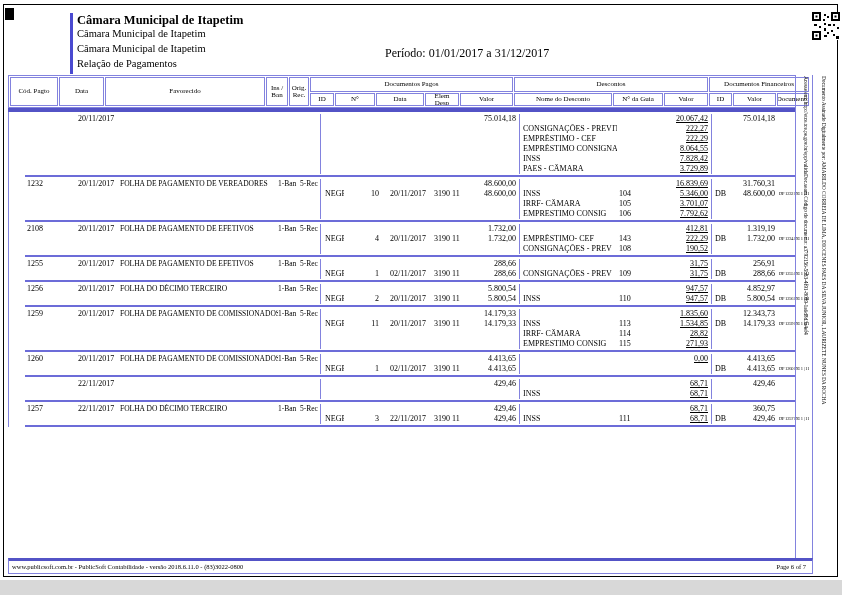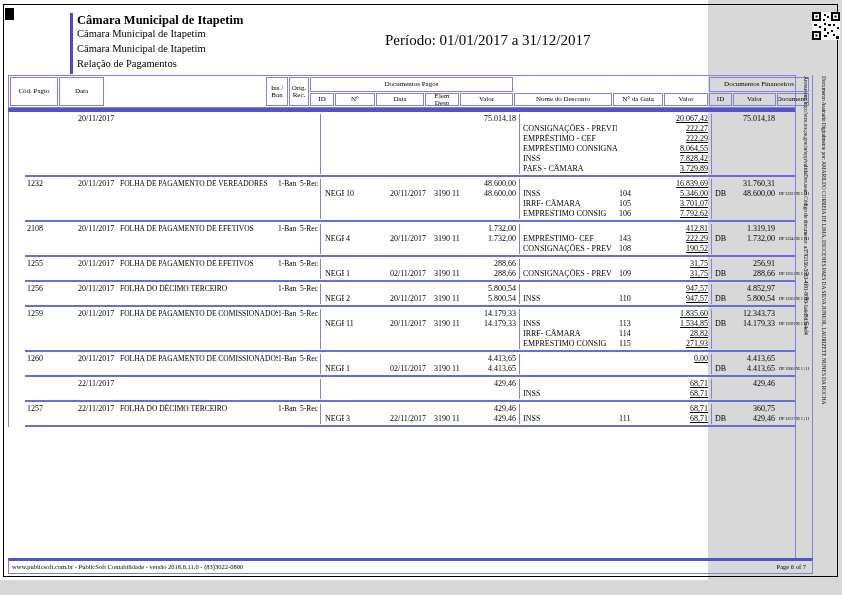--- a/index.html
+++ b/index.html
@@ -2,29 +2,29 @@
 <html><head>
 <meta charset="utf-8">
 <style>
   :root{
     --vline:#8282de;
     --thick:#6c6cd8;
     --thick2:#5353c6;
   }
   *{margin:0;padding:0;box-sizing:border-box;}
   body{width:842px;height:595px;background:#d8d8d8;font-family:"Liberation Serif",serif;color:#000;position:relative;overflow:hidden;}
-  .sheet{position:absolute;left:0;top:0;width:708px;height:580px;background:#ffffff;}
+  .sheet{position:absolute;left:0;top:0;width:842px;height:580px;background:#ffffff;}
   .pageborder{position:absolute;left:3px;top:4px;width:835px;height:573px;border:1px solid #000;}
   .corner-mark{position:absolute;left:5px;top:8px;width:9px;height:12px;background:#000;}
   .titlebar{position:absolute;left:70px;top:13px;width:3px;height:61px;background:#4a4ad0;}
   .t1{position:absolute;left:77px;top:13px;font-size:12.5px;font-weight:bold;}
   .t2{position:absolute;left:77px;top:28px;font-size:10.5px;}
   .t3{position:absolute;left:77px;top:43px;font-size:10.5px;}
   .t4{position:absolute;left:77px;top:58px;font-size:10.5px;}
-  .period{position:absolute;left:385px;top:32px;font-size:15px;}
+  .period{position:absolute;left:385px;top:46px;font-size:12px;}
   .qr{position:absolute;left:812px;top:12px;width:28px;height:28px;}
 
   .tablewrap{position:absolute;left:8px;top:75px;width:788px;}
   .thead{display:grid;grid-template-columns:48px 45px 160px 22px 20px 24px 40px 48px 34px 53px 98px 50px 44px 23px 43px 32px;grid-template-rows:15px 13px;gap:1px;padding:1px;border:1px solid var(--vline);}
   .hc{border:1px solid var(--vline);display:flex;align-items:center;justify-content:center;text-align:center;font-size:7px;line-height:7px;padding:0 1px;overflow:hidden;}
   .p1{grid-column:1;grid-row:1/3}.p2{grid-column:2;grid-row:1/3}.p3{grid-column:3;grid-row:1/3}
   .p4{grid-column:4;grid-row:1/3}.p5{grid-column:5;grid-row:1/3}
   .g1{grid-column:6/11;grid-row:1}.g2{grid-column:11/14;grid-row:1}.g3{grid-column:14/17;grid-row:1}
   .s6{grid-column:6;grid-row:2}.s7{grid-column:7;grid-row:2}.s8{grid-column:8;grid-row:2}
   .s9{grid-column:9;grid-row:2}.s10{grid-column:10;grid-row:2}.s11{grid-column:11;grid-row:2}
@@ -33,21 +33,21 @@
   .headbar{height:4px;background:var(--thick2);}
 
   .tbody{border-left:1px solid var(--vline);border-right:1px solid var(--vline);padding-left:16px;}
   .trow{border-bottom:2px solid var(--thick);padding-top:2px;padding-bottom:1px;}
   .line{display:grid;grid-template-columns:48px 45px 160px 22px 20px 24px 40px 48px 34px 53px 98px 50px 44px 23px 43px 32px;}
   .line>div{overflow:hidden;white-space:nowrap;min-height:10px;line-height:10px;font-size:8px;padding-left:2px;}
   .line>div:nth-child(2){padding-left:5px;}
   .line>div:nth-child(3){font-size:7.5px;}
   .line>div:nth-child(4),.line>div:nth-child(5){padding-left:0;font-size:7.5px;}
   .line>div:nth-child(6){border-left:1px solid var(--vline);padding-left:4px;}
-  .line>div:nth-child(7){text-align:left;padding-right:5px;}
+  .line>div:nth-child(7){text-align:right;padding-right:5px;}
   .line>div:nth-child(8){text-align:center;padding-left:0;}
   .line>div:nth-child(10){text-align:right;padding-right:3px;}
   .line>div:nth-child(11){border-left:1px solid var(--vline);padding-left:3px;}
   .line>div:nth-child(13){text-align:right;padding-right:3px;text-decoration:underline;}
   .line>div:nth-child(14){border-left:1px solid var(--vline);padding-left:3px;}
   .line>div:nth-child(15){text-align:right;padding-right:2px;}
   .line>div:nth-child(16){font-size:4.5px;letter-spacing:-0.2px;}
 
   .vline-a{position:absolute;left:795px;top:75px;width:1px;height:483px;background:var(--vline);}
   .vline-b{position:absolute;left:812px;top:75px;width:1px;height:483px;background:var(--vline);}
@@ -98,23 +98,25 @@
       <rect x="15" y="20" width="2" height="2" fill="#000"></rect>
     <rect x="12" y="23" width="3" height="2" fill="#000"></rect>
       <rect x="21" y="22" width="2" height="2" fill="#000"></rect>
       <rect x="24" y="24" width="3" height="3" fill="#000"></rect>
   </svg>
 
   <div class="tablewrap">
     <div class="thead">
       <div class="hc p1">Cód. Pagto</div>
       <div class="hc p2">Data</div>
+      <div class="hc p3">Favorecido</div>
       <div class="hc p4">Ins / Ban</div>
       <div class="hc p5">Orig. Rec.</div>
       <div class="hc g1">Documentos Pagos</div>
+      <div class="hc g2">Descontos</div>
       <div class="hc g3">Documentos Financeiros</div>
       <div class="hc s6">ID</div>
       <div class="hc s7">N°</div>
       <div class="hc s8">Data</div>
       <div class="hc s9">Elem Desp</div>
       <div class="hc s10">Valor</div>
       <div class="hc s11">Nome do Desconto</div>
       <div class="hc s12">N° da Guia</div>
       <div class="hc s13">Valor</div>
       <div class="hc s14">ID</div>

